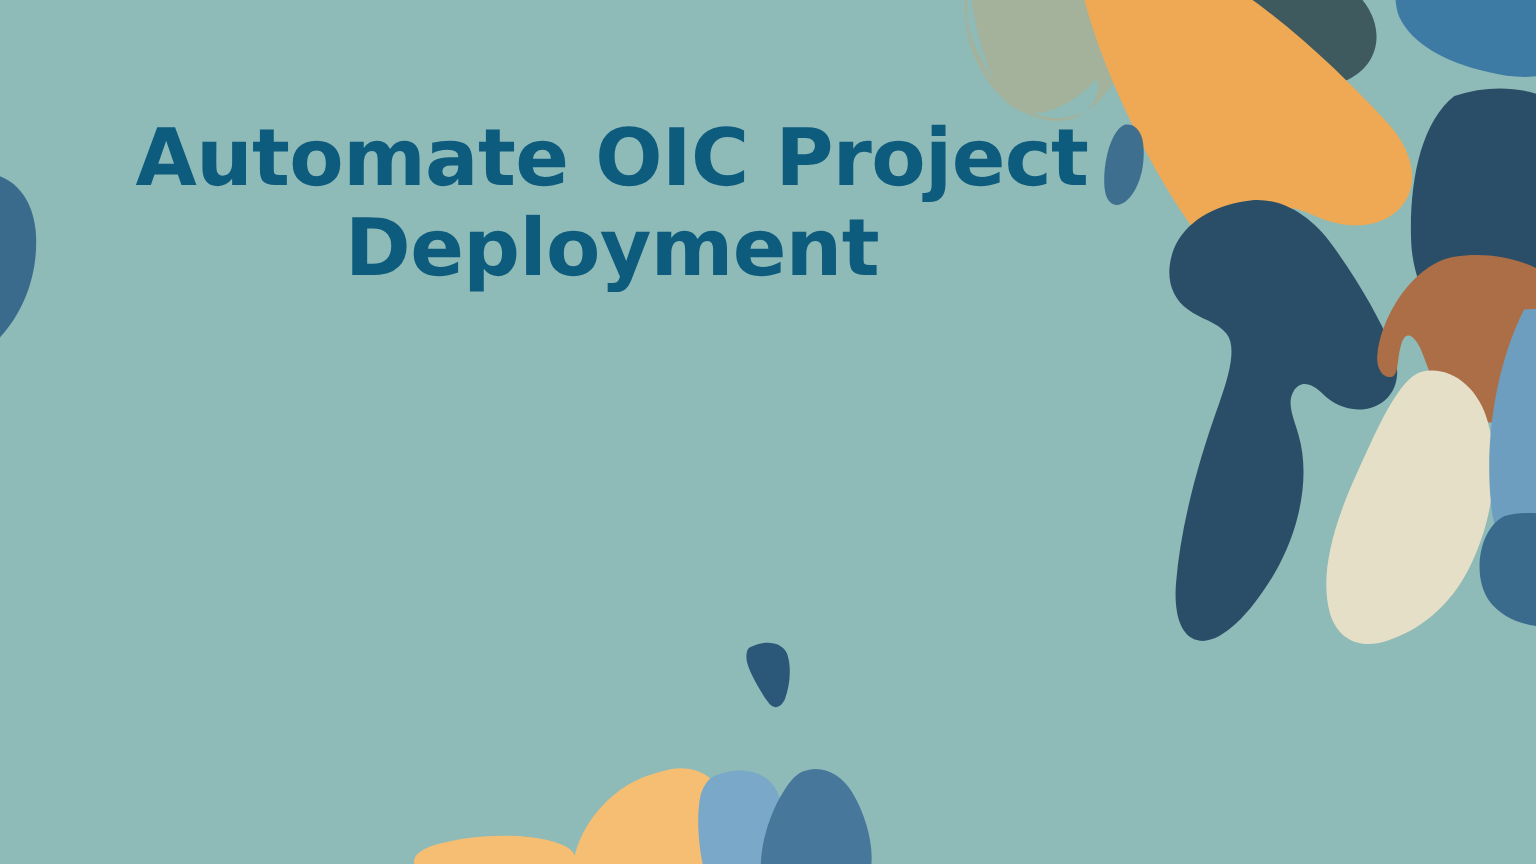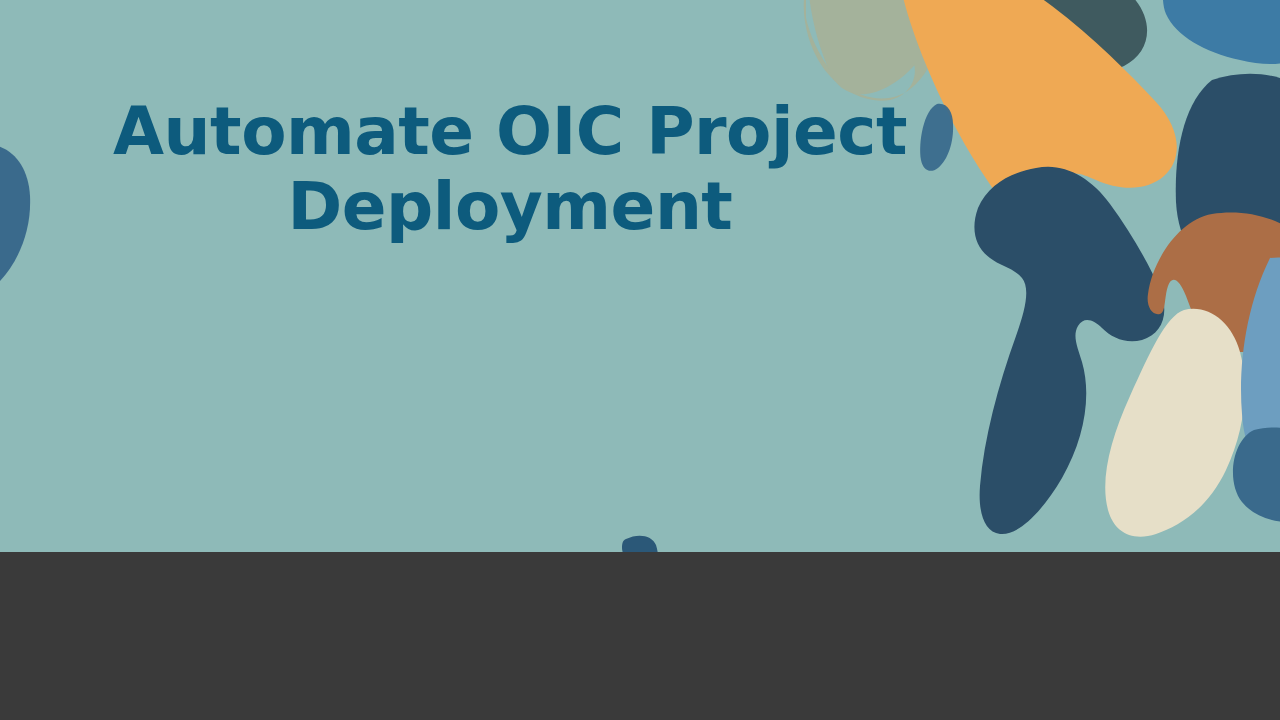--- a/index.html
+++ b/index.html
@@ -4,21 +4,21 @@
 <title>Slide</title>
 <style>
   html, body {
     margin: 0;
     padding: 0;
     background: #3a3a3a;
   }
   #slide {
     position: relative;
     width: 1280px;
-    height: 552px;
+    height: 720px;
     overflow: hidden;
     background: #8EBAB8;
     font-family: "DejaVu Sans", "Liberation Sans", sans-serif;
   }
   #decor-layer {
     position: absolute;
     inset: 0;
     width: 1280px;
     height: 720px;
     pointer-events: none;

